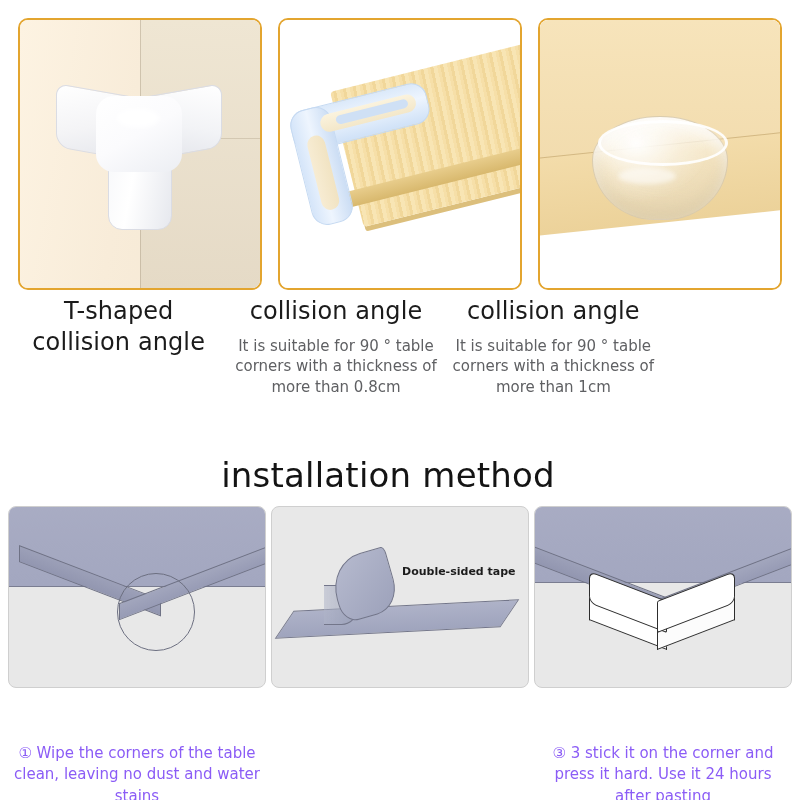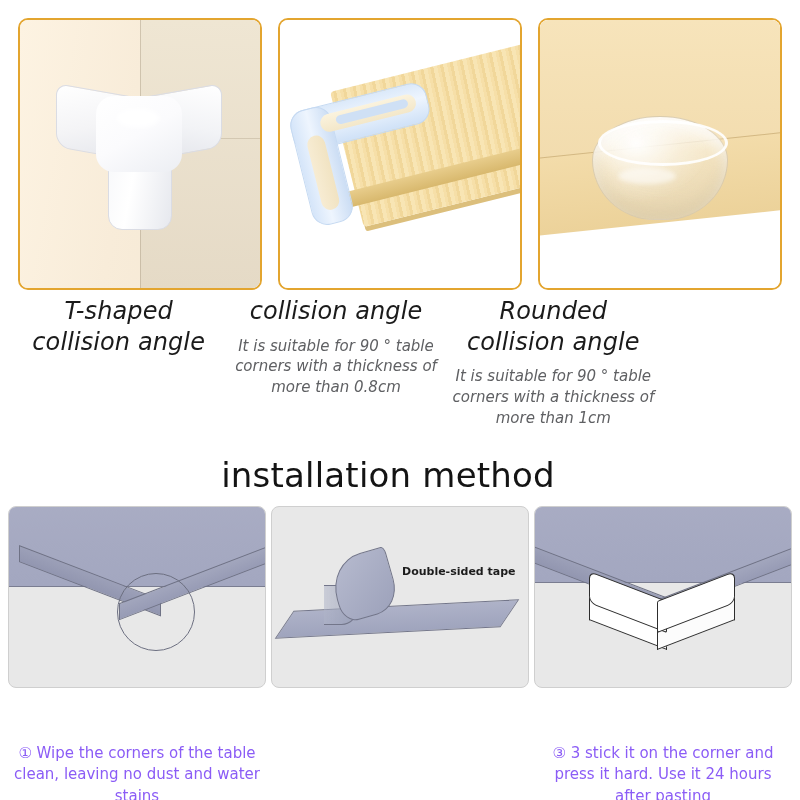--- a/index.html
+++ b/index.html
@@ -267,21 +267,20 @@
   
   .caption-row {
     position: absolute;
     left: 0;
     top: 296px;
     width: 672px;
     display: flex;
     justify-content: space-between;
     padding: 0 10px;
     box-sizing: border-box;
-    font-style: italic;
   }
   .caption-col {
     width: 256px;
     text-align: center;
   }
   .caption-title {
     font-size: 24px;
     line-height: 1.28;
     color: #1b1b1b;
     font-weight: 400;
@@ -553,21 +552,20 @@
 
     <div class="caption-col">
       <div class="caption-title">
         <div>collision angle</div>
       </div>
       <div class="caption-desc">It is suitable for 90 ° table corners with a thickness of more than 0.8cm</div>
     </div>
 
     <div class="caption-col">
       <div class="caption-title">
-        <div>Rounded</div>
         <div>collision angle</div>
       </div>
       <div class="caption-desc">It is suitable for 90 ° table corners with a thickness of more than 1cm</div>
     </div>
 
   </div>
 
   <div class="section-heading">installation method</div>
 
   <div class="install-row">

